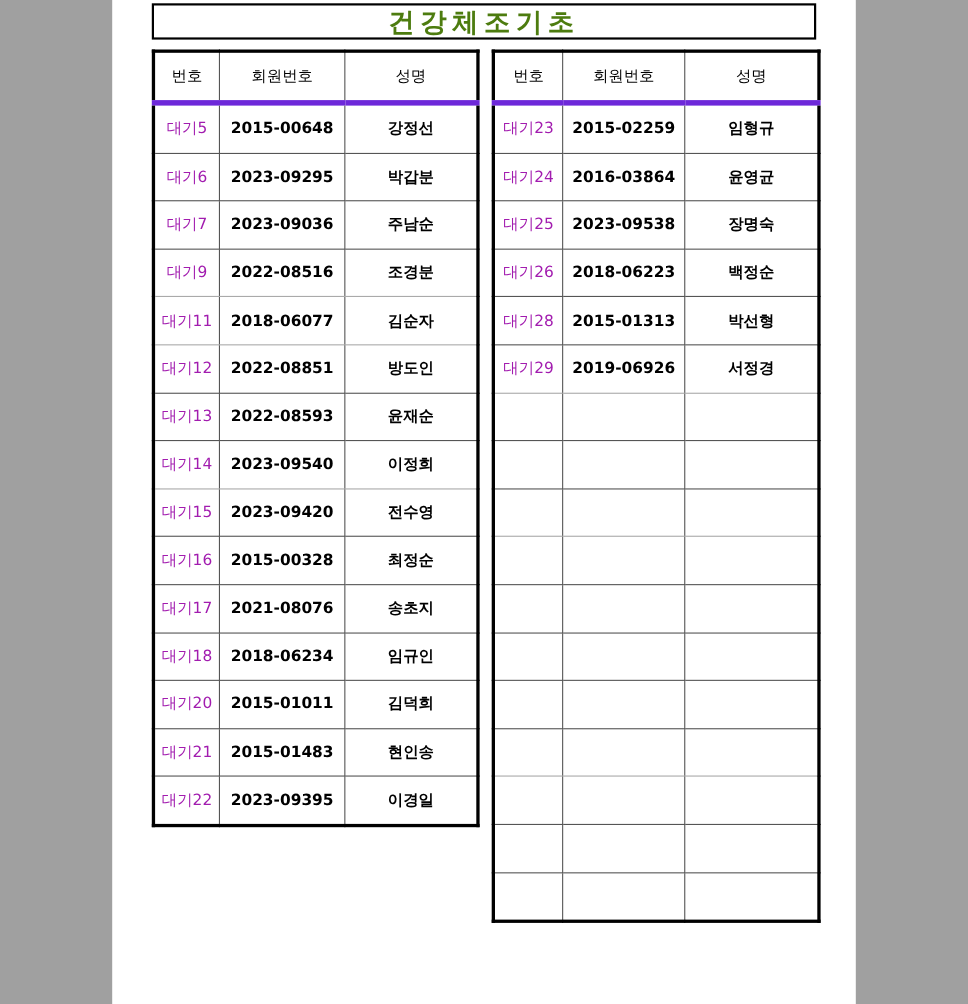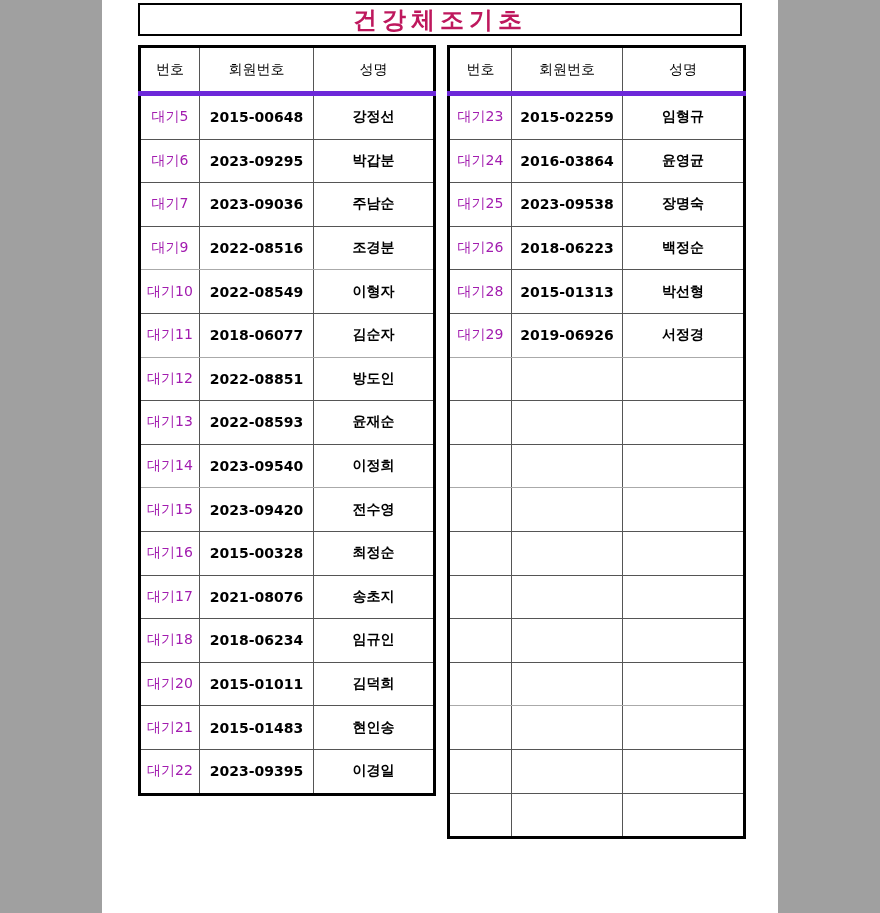--- a/index.html
+++ b/index.html
@@ -28,21 +28,21 @@
       top: 3px;
       width: 600px;
       height: 29px;
       border: 2px solid #000;
       display: flex;
       align-items: center;
       justify-content: center;
       font-size: 24px;
       font-weight: bold;
       letter-spacing: 5px;
-      color: #be185d;
+      color: #4d7c0f;
     }
     table.roster {
       position: absolute;
       top: 45px;
       border-collapse: collapse;
       border: 3px solid #000;
       table-layout: fixed;
     }
     table.roster.left { left: 36px; width: 295px; }
     table.roster.right { left: 345px; width: 296px; }
@@ -99,25 +99,20 @@
         <tr>
           <td class="num">대기7</td>
           <td class="member">2023-09036</td>
           <td class="name">주남순</td>
         </tr>
         <tr class="lightline">
           <td class="num">대기9</td>
           <td class="member">2022-08516</td>
           <td class="name">조경분</td>
         </tr>
-        <tr>
-          <td class="num">대기10</td>
-          <td class="member">2022-08549</td>
-          <td class="name">이형자</td>
-        </tr>
         <tr class="lightline">
           <td class="num">대기11</td>
           <td class="member">2018-06077</td>
           <td class="name">김순자</td>
         </tr>
         <tr>
           <td class="num">대기12</td>
           <td class="member">2022-08851</td>
           <td class="name">방도인</td>
         </tr>

